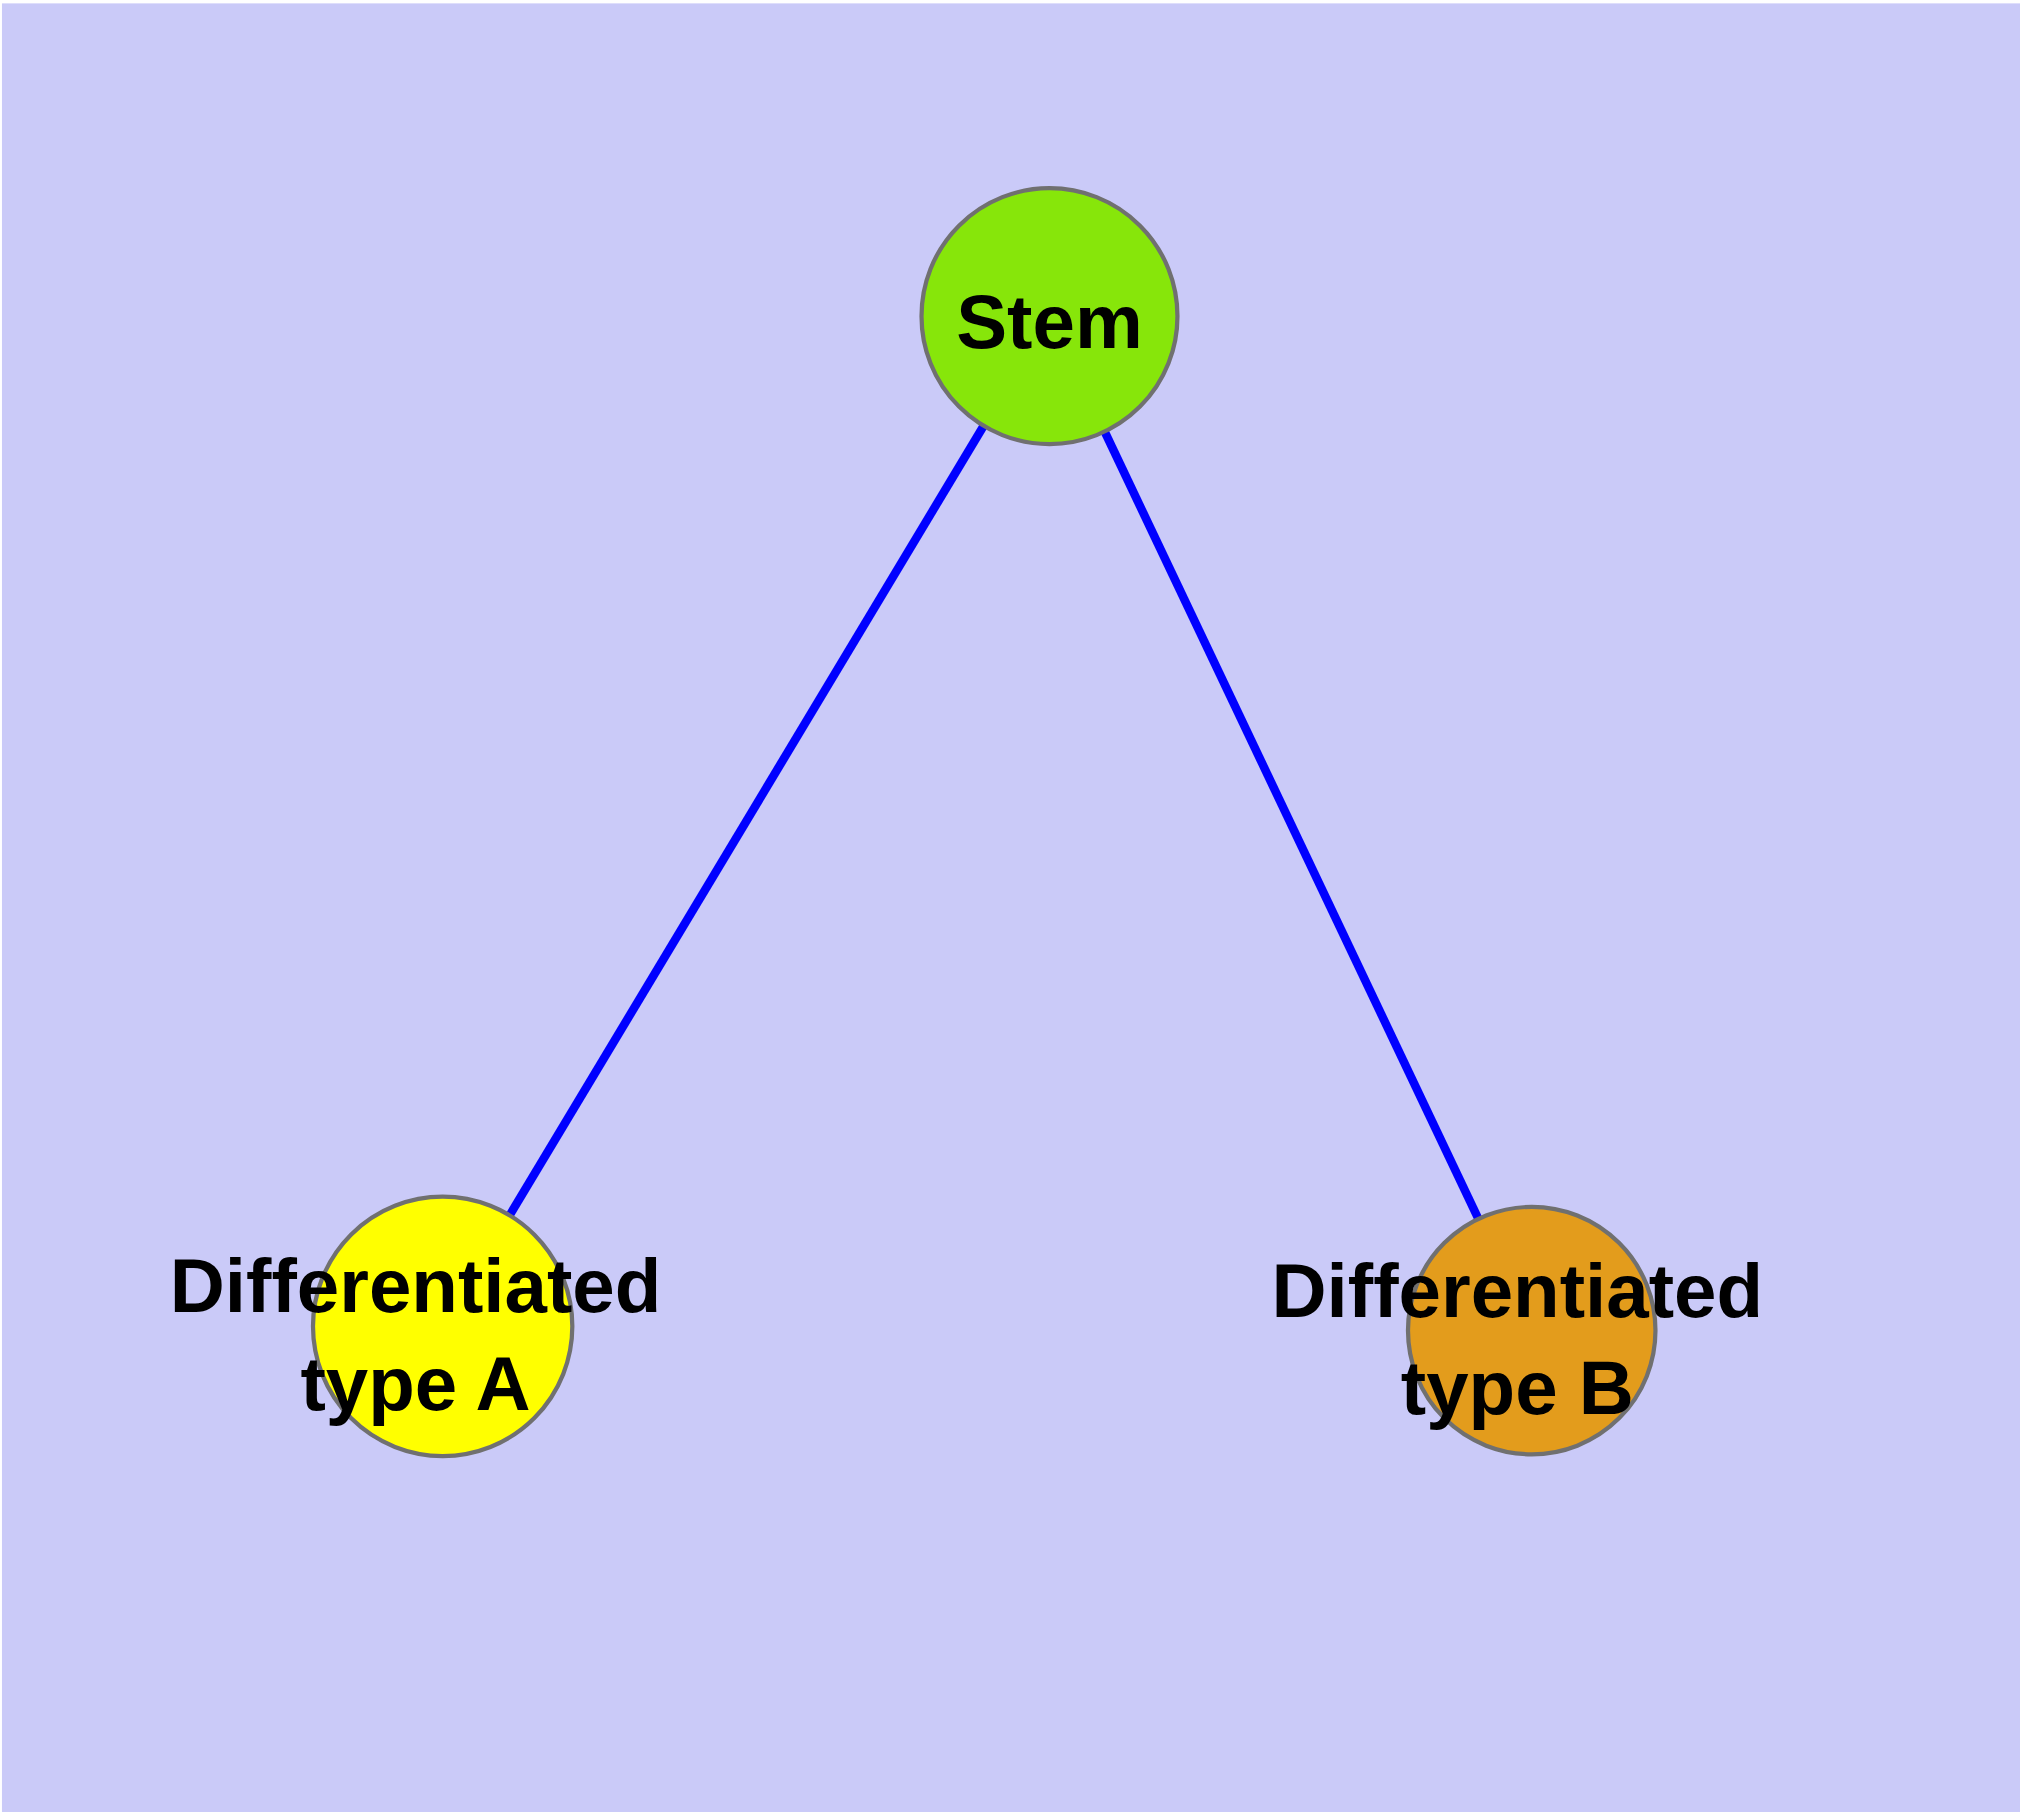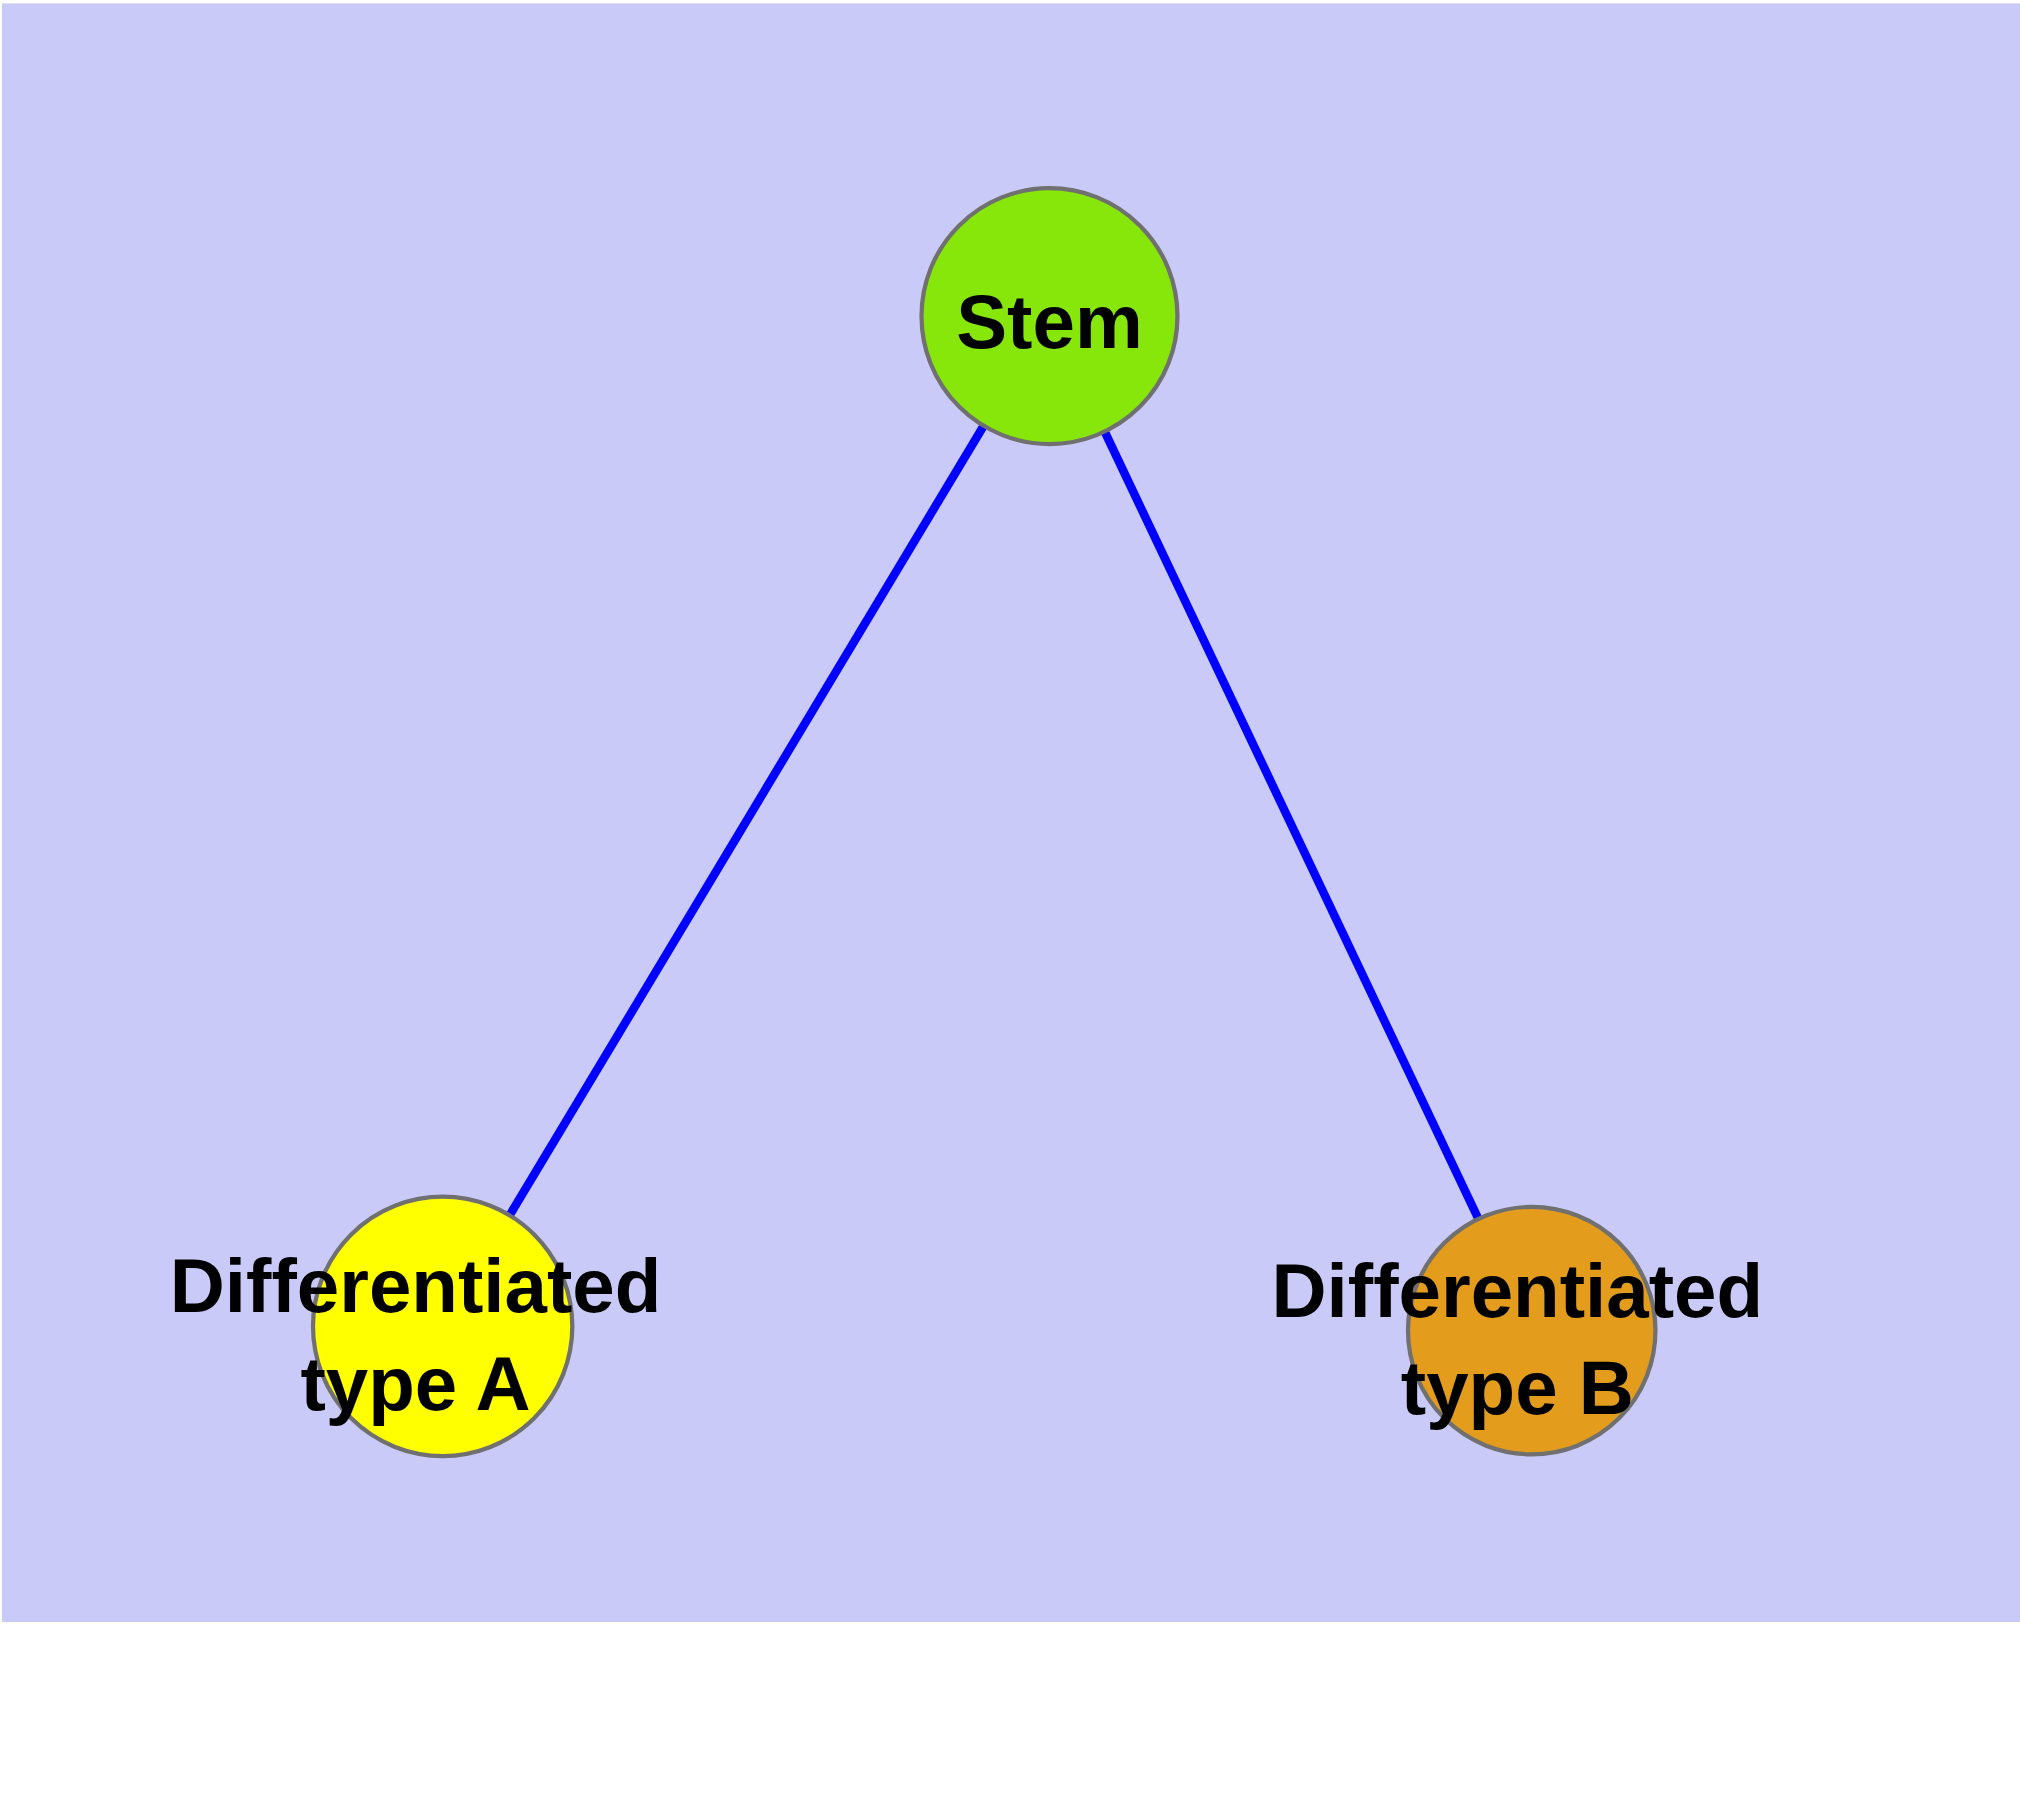--- a/index.html
+++ b/index.html
@@ -4,21 +4,21 @@
 <style>
   html, body {
     margin: 0;
     padding: 0;
     background: #ffffff;
     font-family: "Liberation Sans", sans-serif;
   }
   .stage {
     position: relative;
     width: 2021px;
-    height: 1622px;
+    height: 1812px;
     overflow: hidden;
   }
   svg.diagram {
     display: block;
     width: 2021px;
     height: 1812px;
   }
   .node-circle {
     stroke-width: 5px;
   }

